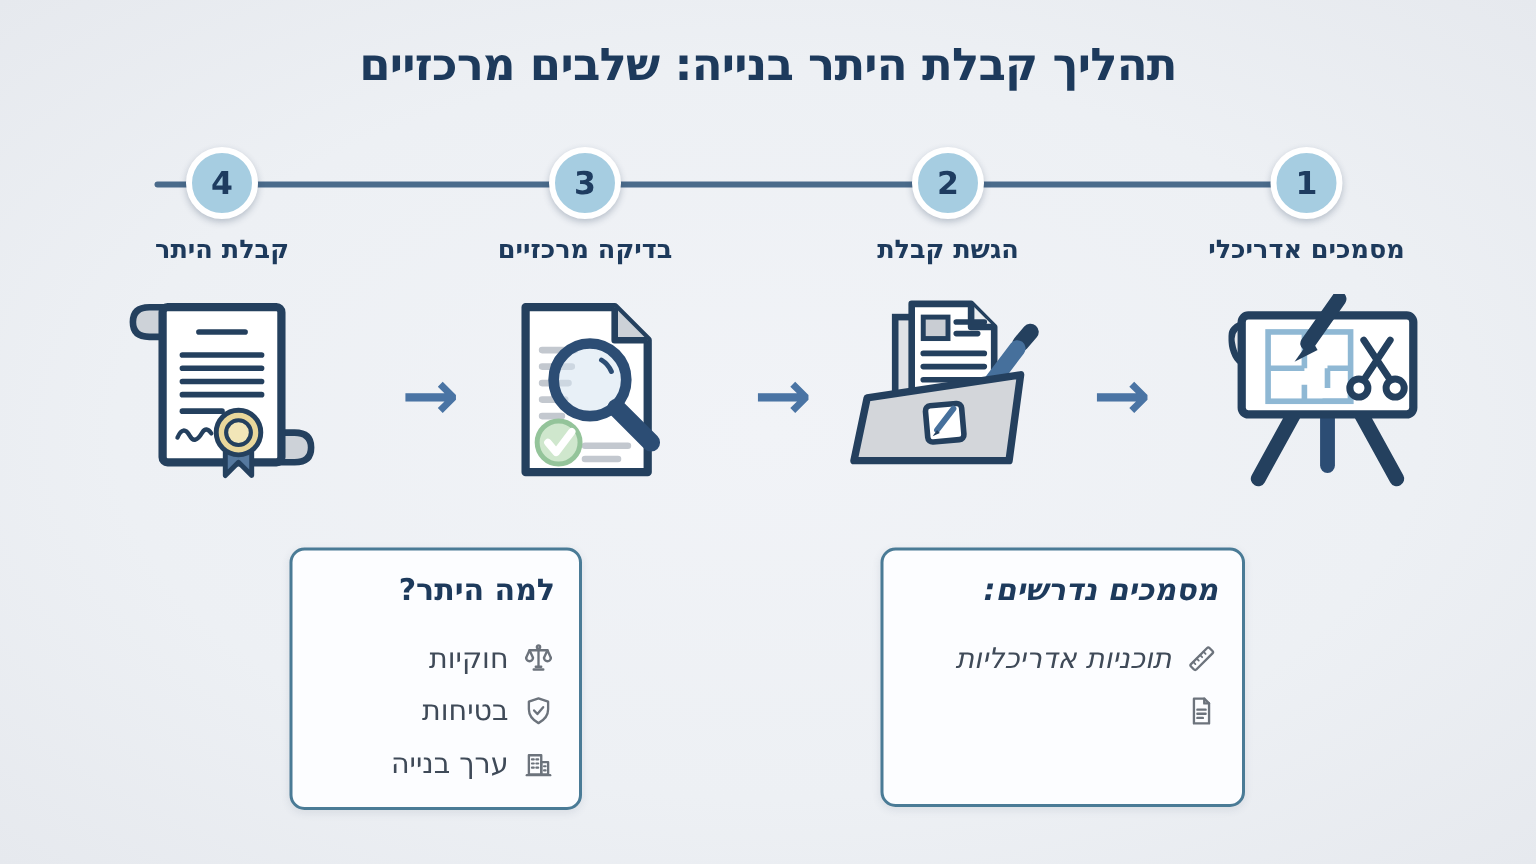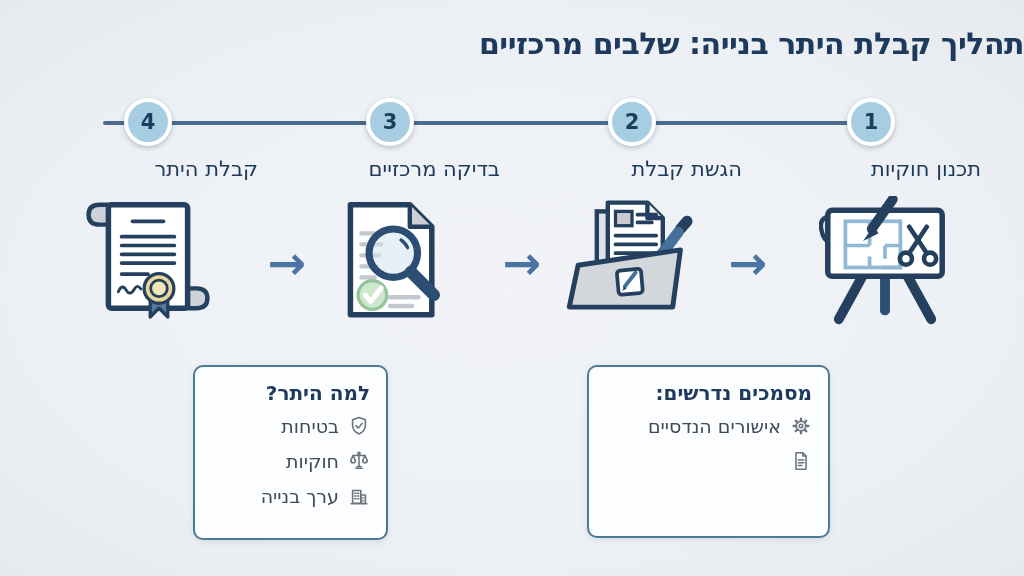--- a/index.html
+++ b/index.html
@@ -2,77 +2,77 @@
 <html lang="he"><head>
 <meta charset="utf-8">
 <style>
   html,body{margin:0;padding:0;}
   body{font-family:"DejaVu Sans","Liberation Sans",sans-serif;}
   .canvas{
     position:relative;width:1024px;height:576px;overflow:hidden;
     background:radial-gradient(ellipse at center,#f1f3f7 0%,#edf0f4 60%,#e6e9ee 100%);
   }
   .title{
-    position:absolute;top:26px;left:0;width:1024px;text-align:right;
+    position:absolute;top:26px;left:0;width:1024px;text-align:center;
     font-size:30px;font-weight:bold;color:#1d3a5c;letter-spacing:-0.5px;
   }
   
   .track{
     position:absolute;left:103px;top:121px;width:768px;height:4px;
     background:#4a6b8b;border-radius:2px;z-index:1;
   }
   .step{position:absolute;top:100px;width:0;z-index:2;}
   .s1{left:871px}.s2{left:632px}.s3{left:390px}.s4{left:148px}
   .circle{
     position:absolute;left:-24px;top:-2px;width:40px;height:40px;border-radius:50%;
     background:#a6cde1;border:4px solid #ffffff;
     box-shadow:0 2px 5px rgba(40,60,90,.28);
     display:flex;align-items:center;justify-content:center;
   }
   .num{font-size:21px;font-weight:bold;color:#1e3c60;}
   .slabel{
-    position:absolute;top:57px;left:-110px;width:220px;text-align:right;
-    font-size:21px;font-weight:normal;color:#1d3a5c;white-space:nowrap;
+    position:absolute;top:57px;left:-110px;width:220px;text-align:center;
+    font-size:17px;font-weight:bold;color:#1d3a5c;white-space:nowrap;
   }
   .sicon{position:absolute;top:96px;left:-66px;width:132px;height:132px;}
   .s1 .sicon{left:-52px;}
   .sicon svg{width:100%;height:100%;display:block;}
   
   .arrow{
     position:absolute;top:238px;width:90px;text-align:center;transform:translateX(-50%);
     font-size:46px;font-weight:600;color:#4a74a4;z-index:2;line-height:1.1;
   }
   .a1{left:748px}.a2{left:522px}.a3{left:287px}
   
   .info-box{
     position:absolute;box-sizing:border-box;background:#fcfdff;
     border:2px solid #4a7b96;border-radius:10px;
     padding:13px 16px 8px 12px;box-shadow:0 2px 6px rgba(50,70,100,.10);
   }
   .why-box{left:193px;top:365px;width:195px;height:175px;}
-  .docs-box{left:587px;top:365px;width:243px;height:173px;}
-  .box-title{font-size:20px;font-weight:bold;color:#1d3a5c;margin-bottom:2px;line-height:1.3;}
+  .docs-box{left:587px;top:365px;width:243px;height:173px;font-style:italic;}
+  .box-title{font-size:20px;font-weight:bold;color:#1d3a5c;margin-bottom:15px;line-height:1.3;}
   .box-item{display:flex;align-items:center;gap:9px;height:35px;font-size:19px;color:#3f4a58;}
   .bicon{width:22px;height:22px;flex:0 0 22px;display:inline-flex;}
   .bicon svg{width:22px;height:22px;stroke:#6c737c;fill:none;stroke-width:1.7;}
 </style>
 </head>
 <body>
 
 <div class="canvas" dir="rtl">
 
   <div class="title">תהליך קבלת היתר בנייה: שלבים מרכזיים</div>
 
   <div class="track"></div>
 
   <div class="step s1">
     <div class="circle">
       <span class="num">1</span>
     </div>
-    <div class="slabel">תכנון חוקיות</div>
+    <div class="slabel">מסמכים אדריכלי</div>
     <div class="sicon">
       <svg viewBox="0 0 120 120">
         <path d="M60 72 L60 104" stroke="#2c4d74" stroke-width="9" stroke-linecap="round"></path>
         <path d="M40 72 L18 112" stroke="#24405e" stroke-width="9" stroke-linecap="round"></path>
         <path d="M80 72 L102 112" stroke="#24405e" stroke-width="9" stroke-linecap="round"></path>
         <path d="M10 18 Q0 20 2 30 Q4 41 10 42" fill="#e8eaee" stroke="#24405e" stroke-width="4"></path>
         <rect x="8" y="13" width="104" height="60" rx="4" fill="#ffffff" stroke="#24405e" stroke-width="5"></rect>
         <g stroke="#8fb8d4" stroke-width="3.4" fill="none">
           <rect x="24" y="23" width="50" height="42"></rect>
           <path d="M46 23 V45 M24 45 H46 M46 55 V65 M60 45 H74 M60 45 V57"></path>
@@ -162,65 +162,66 @@
 
   <div class="arrow a1">→</div>
   <div class="arrow a2">→</div>
   <div class="arrow a3">→</div>
 
   <div class="info-box why-box">
     <div class="box-title">למה היתר?</div>
     <div class="box-item">
       <span class="bicon">
         <svg viewBox="0 0 24 24" stroke-linecap="round" stroke-linejoin="round">
-          <path d="M12 2.8 L19 5.2 V10.8 Q19 17.2 12 20.8 Q5 17.2 5 10.8 V5.2 Z"></path>
-          <path d="M8.8 11.6 L11.2 14.2 L15.4 9.2"></path>
-        </svg>
-      </span>
-      <span>בטיחות</span>
-    </div>
-    <div class="box-item">
-      <span class="bicon">
-        <svg viewBox="0 0 24 24" stroke-linecap="round" stroke-linejoin="round">
           <path d="M12 5 V18"></path>
             <circle cx="12" cy="3.6" r="1.2"></circle>
           <path d="M5.5 6 H18.5"></path>
           <path d="M5.5 6 L3 11.5 M5.5 6 L8 11.5"></path>
             <path d="M3 11.5 A2.5 2.5 0 0 0 8 11.5"></path>
           <path d="M18.5 6 L16 11.5 M18.5 6 L21 11.5"></path>
             <path d="M16 11.5 A2.5 2.5 0 0 0 21 11.5"></path>
           <path d="M8.5 20 H15.5 M10 18 H14"></path>
         </svg>
       </span>
       <span>חוקיות</span>
     </div>
     <div class="box-item">
       <span class="bicon">
         <svg viewBox="0 0 24 24" stroke-linecap="round" stroke-linejoin="round">
+          <path d="M12 2.8 L19 5.2 V10.8 Q19 17.2 12 20.8 Q5 17.2 5 10.8 V5.2 Z"></path>
+          <path d="M8.8 11.6 L11.2 14.2 L15.4 9.2"></path>
+        </svg>
+      </span>
+      <span>בטיחות</span>
+    </div>
+    <div class="box-item">
+      <span class="bicon">
+        <svg viewBox="0 0 24 24" stroke-linecap="round" stroke-linejoin="round">
           <rect x="5" y="6" width="9" height="14"></rect>
           <rect x="14" y="11" width="5" height="9"></rect>
           <path d="M7.2 9 h1.4 M10.4 9 h1.4 M7.2 12 h1.4 M10.4 12 h1.4 M7.2 15 h1.4 M10.4 15 h1.4 M16 14 h1.2 M16 17 h1.2" stroke-width="1.5"></path>
           <path d="M3.5 20.5 H20.5"></path>
         </svg>
       </span>
       <span>ערך בנייה</span>
     </div>
   </div>
 
   <div class="info-box docs-box">
     <div class="box-title">מסמכים נדרשים:</div>
     <div class="box-item">
       <span class="bicon">
         <svg viewBox="0 0 24 24" stroke-linecap="round" stroke-linejoin="round">
-          <circle cx="12" cy="12" r="5.2"></circle>
-          <circle cx="12" cy="12" r="1.9"></circle>
-          <path d="M12 4 V6.6 M12 17.4 V20 M4 12 H6.6 M17.4 12 H20 M6.3 6.3 L8.2 8.2 M15.8 15.8 L17.7 17.7 M17.7 6.3 L15.8 8.2 M8.2 15.8 L6.3 17.7" stroke-width="2.6"></path>
-        </svg>
-      </span>
-      <span>אישורים הנדסיים</span>
+          <g transform="rotate(-45 12 12)">
+            <rect x="2.5" y="9.5" width="19" height="5.5" rx="1.2"></rect>
+            <path d="M6 9.5 v2.2 M9.5 9.5 v2.2 M13 9.5 v2.2 M16.5 9.5 v2.2" stroke-width="1.3"></path>
+          </g>
+        </svg>
+      </span>
+      <span>תוכניות אדריכליות</span>
     </div>
     <div class="box-item">
       <span class="bicon">
         <svg viewBox="0 0 24 24" stroke-linecap="round" stroke-linejoin="round">
           <path d="M6.5 3 H14 L17.5 6.5 V21 H6.5 Z"></path>
           <path d="M14 3 V6.5 H17.5"></path>
           <path d="M9 11 H15 M9 14 H15 M9 17 H13"></path>
         </svg>
       </span>
     </div>

